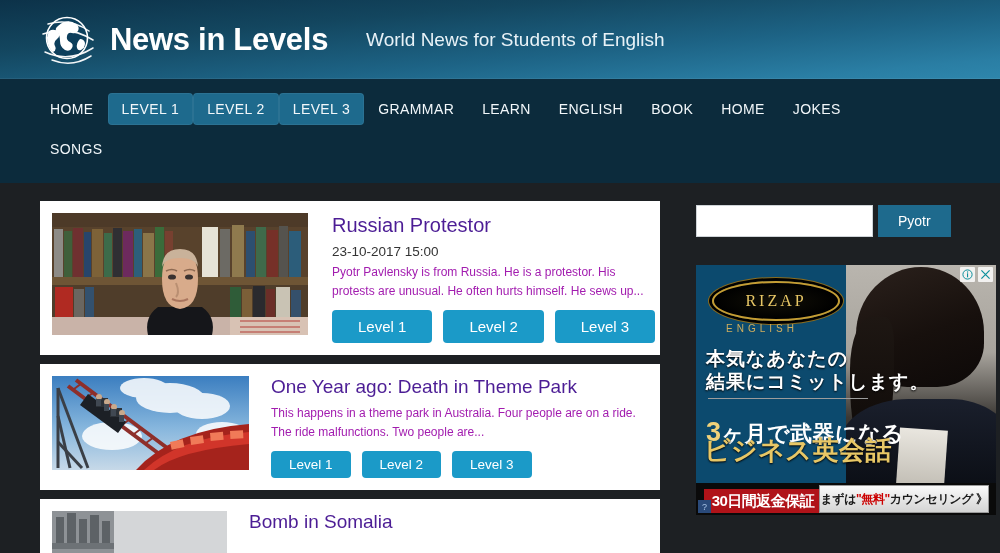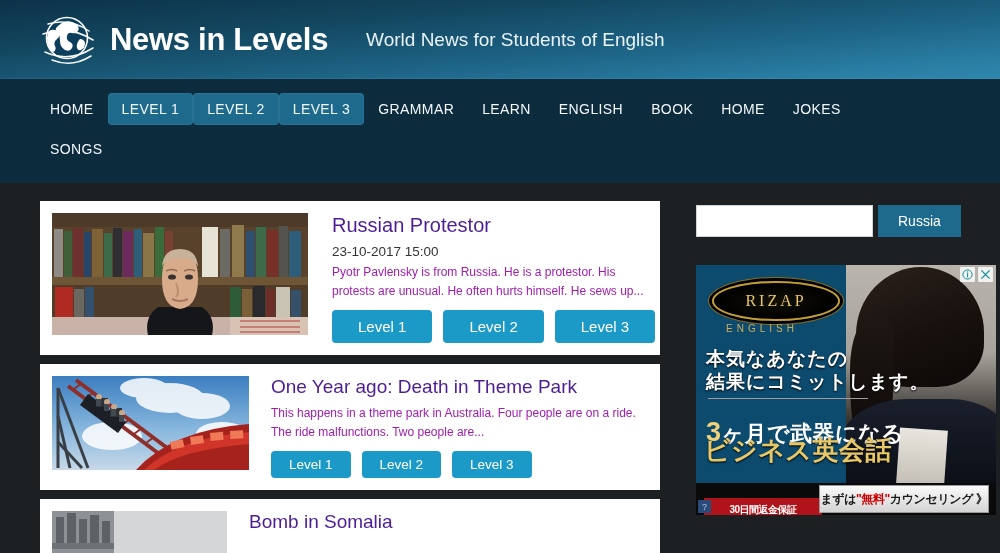--- a/index.html
+++ b/index.html
@@ -332,25 +332,25 @@
   }
   .ad-footer {
     position: absolute;
     left: 0; bottom: 0;
     width: 300px; height: 32px;
     background: #0a0a0a;
     z-index: 6;
   }
   .ad-guarantee {
     position: absolute;
-    left: 8px; top: 15px;
+    left: 8px; top: 6px;
     width: 118px; height: 24px;
     background: #b01319;
     color: #ffffff;
-    font-size: 10px;
+    font-size: 15px;
     font-weight: bold;
     display: flex;
     align-items: center;
     justify-content: center;
     letter-spacing: -0.5px;
   }
   .ad-cta {
     position: absolute;
     right: 7px; top: 2px;
     width: 168px; height: 26px;
@@ -619,21 +619,21 @@
         <h2 class="article-title">Bomb in Somalia</h2>
       </div>
     </article>
 
   </main>
 
   <aside class="side-col">
 
     <form class="search-row">
       <input class="search-input" type="text" value="" placeholder="" style="">
-      <button class="search-button" type="button">Russia</button>
+      <button class="search-button" type="button">Pyotr</button>
     </form>
 
     <div class="ad-box">
 
       <div class="ad-badges">
         <div class="ad-badge">
           <svg width="11" height="11" viewBox="0 0 11 11" aria-hidden="true">
             <circle cx="5.5" cy="5.5" r="4.6" fill="none" stroke="#0b8f9c" stroke-width="1"></circle>
             <rect x="5" y="4.3" width="1.1" height="4" fill="#0b8f9c"></rect>
             <rect x="5" y="2.4" width="1.1" height="1.2" fill="#0b8f9c"></rect>

